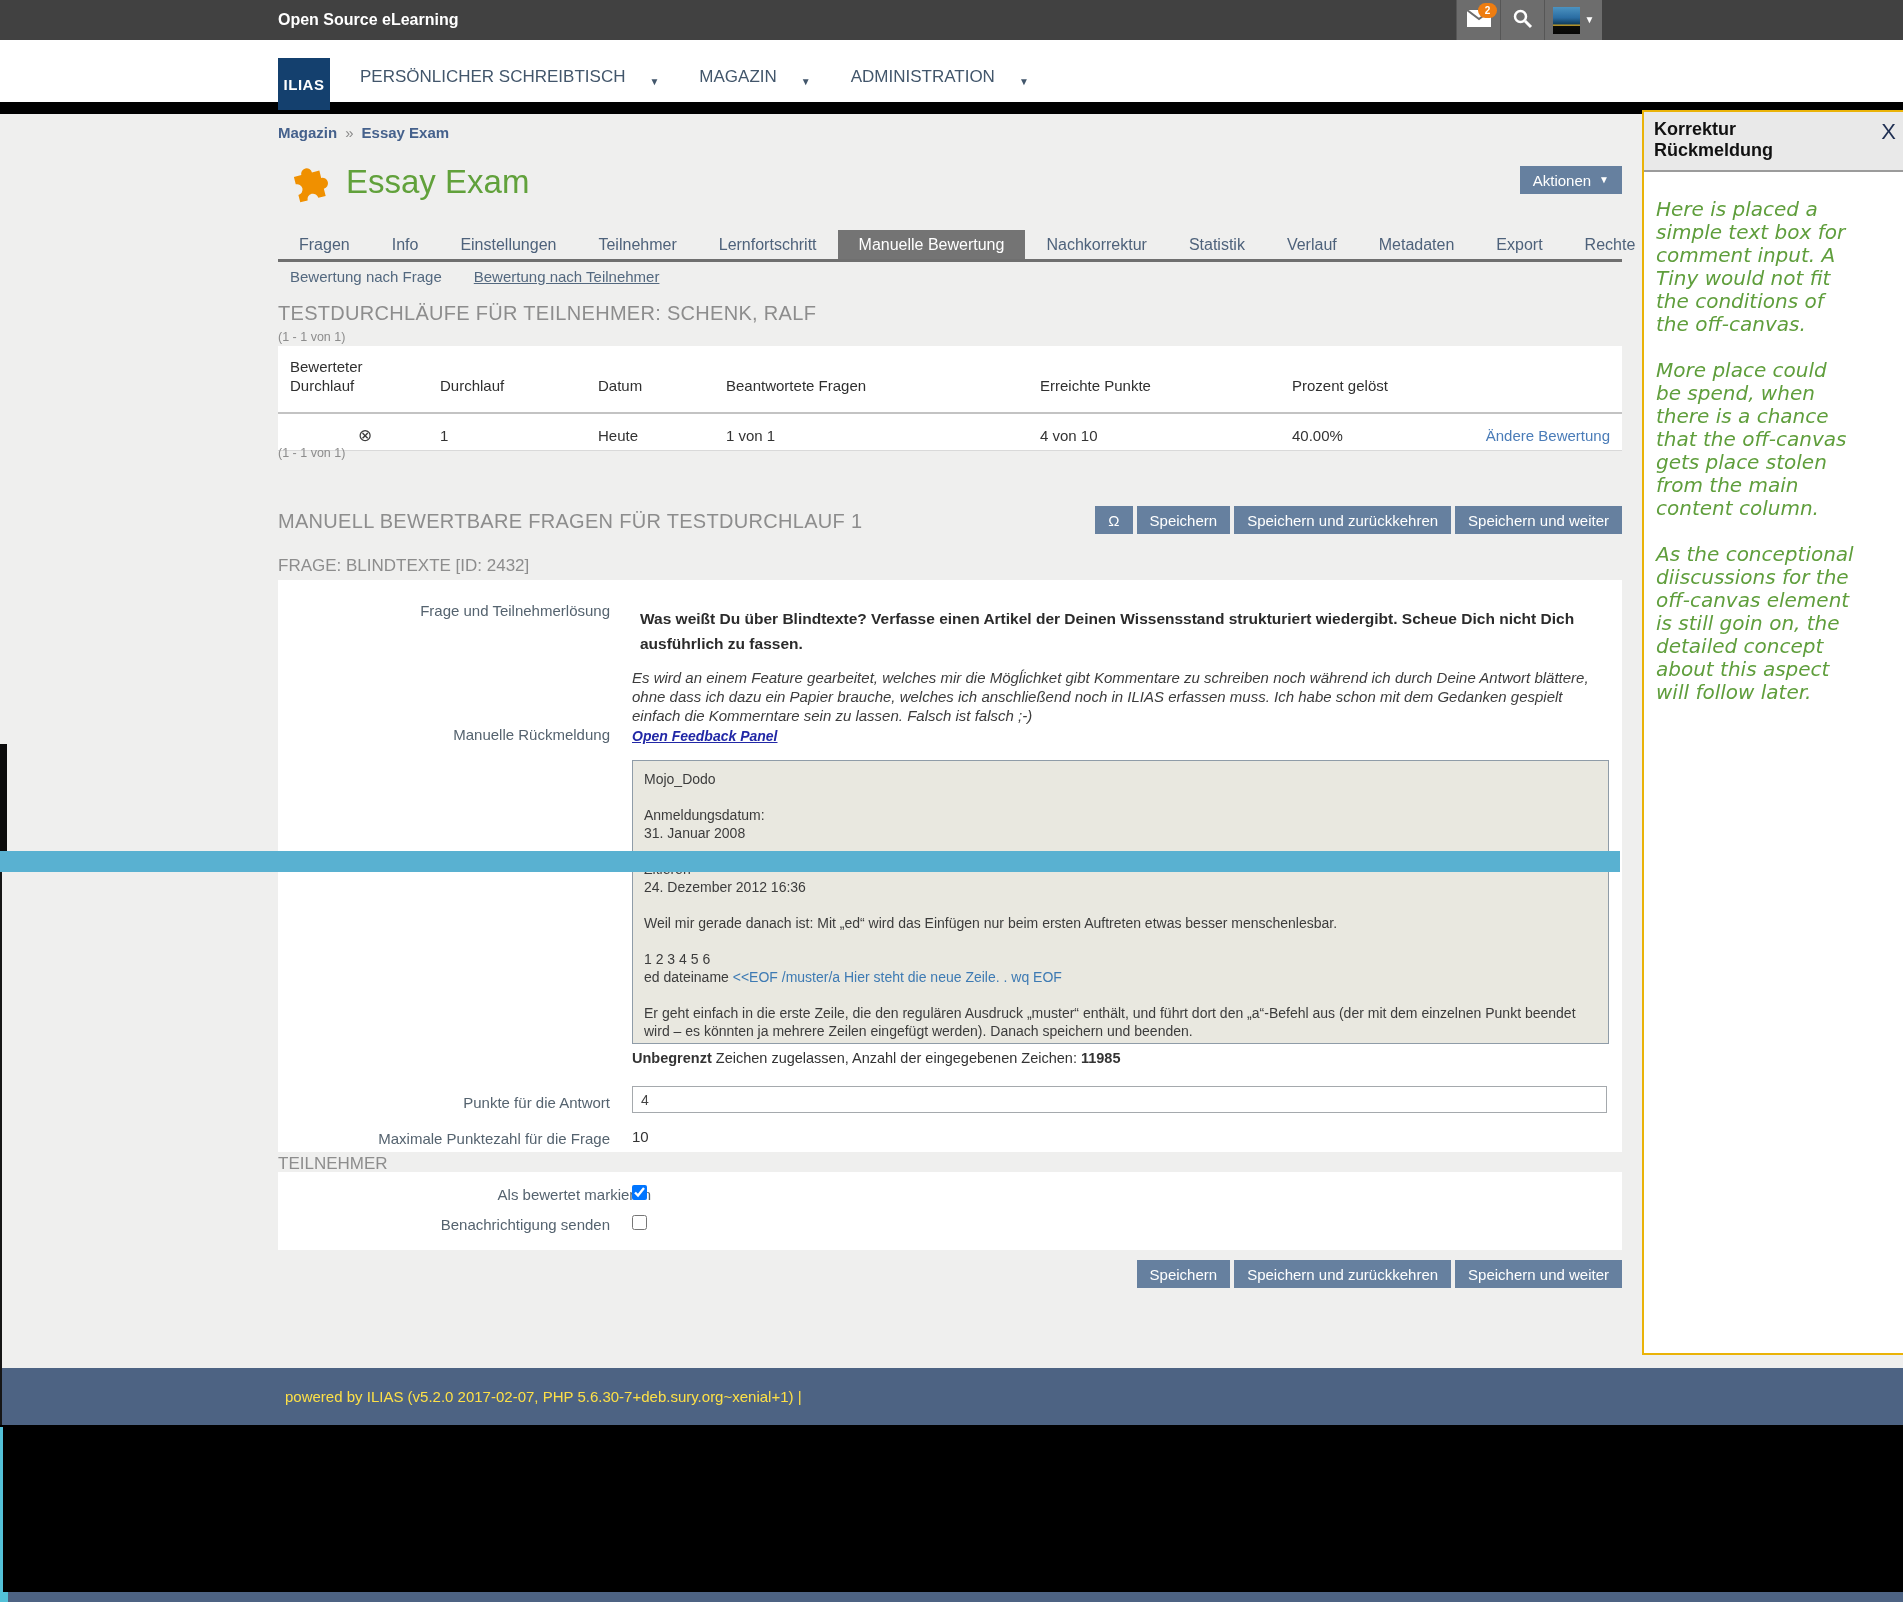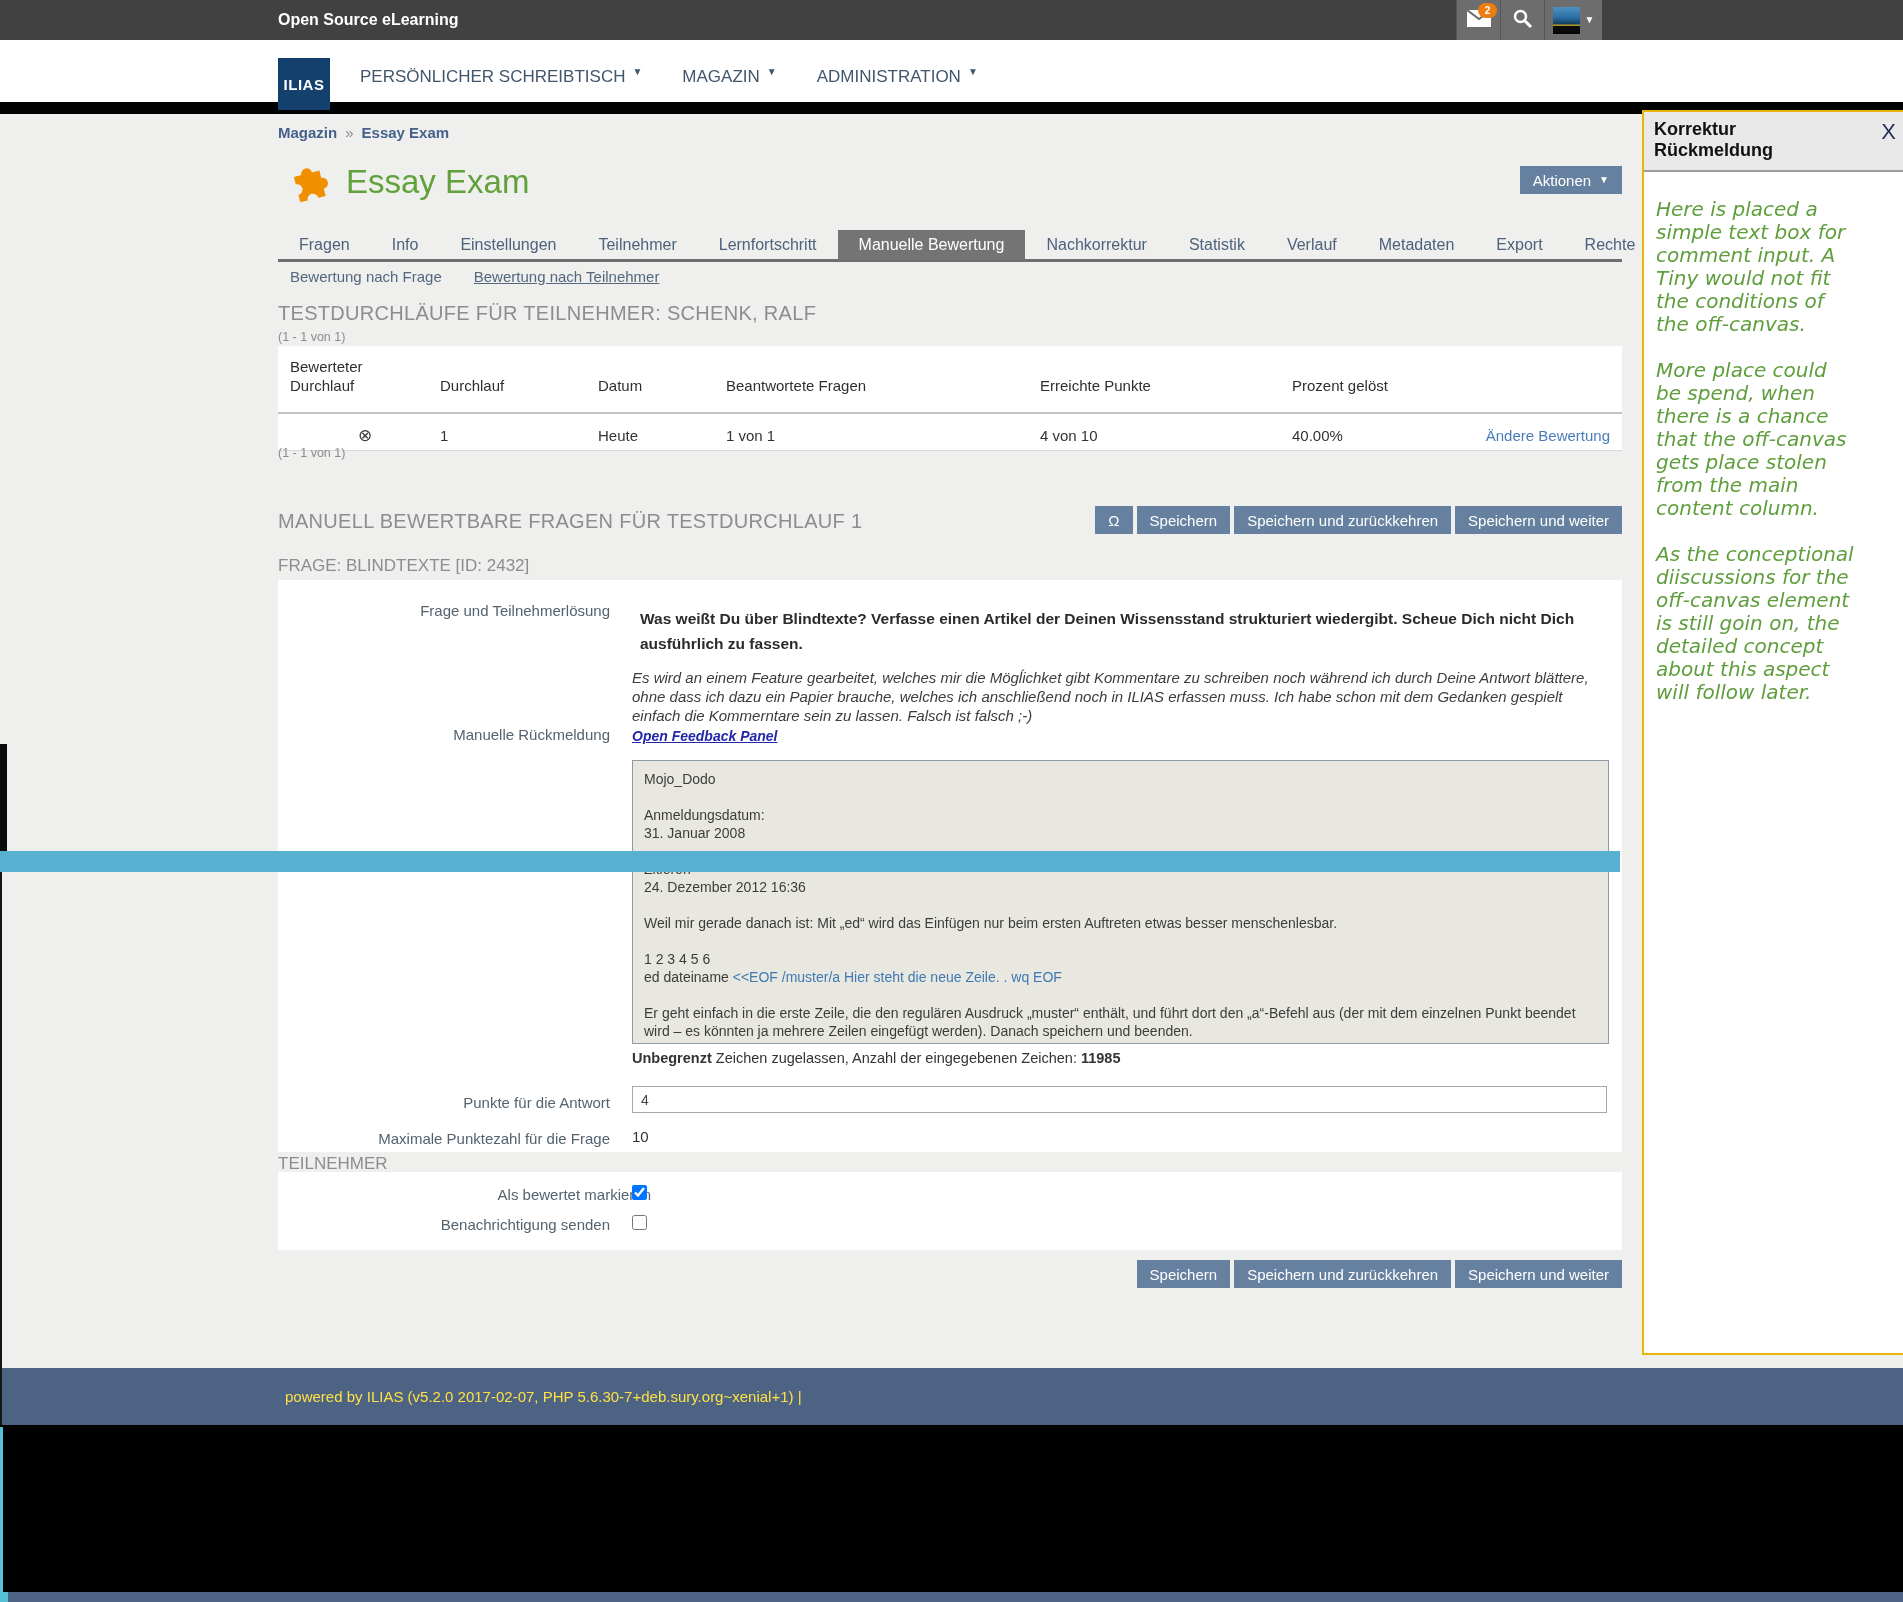--- a/index.html
+++ b/index.html
@@ -19,21 +19,21 @@
   .avatar{width:27px;height:27px;background:
       linear-gradient(180deg,#4c93c0 0%,#2a6da3 40%,#13405f 62%,#caa42c 68%,#0d0d08 72%,#050505 100%);}
   .caret{font-size:10px;line-height:1;}
   .caret.white{color:#fff;}
 
   
   .navbar{position:absolute;left:0;top:40px;width:100%;height:62px;background:#fff;z-index:4;}
   .logo{position:absolute;left:278px;top:18px;width:52px;height:52px;background:#14406e;color:#fff;
         display:flex;align-items:center;justify-content:center;font-size:15px;font-weight:bold;letter-spacing:.5px;}
   .nav-items{position:absolute;left:360px;top:0;height:74px;display:flex;gap:40px;align-items:center;}
-  .nav-item{color:#42566b;font-size:17px;display:flex;align-items:flex-start;gap:7px;cursor:pointer;}
+  .nav-item{color:#42566b;font-size:17px;display:flex;align-items:flex-end;gap:24px;cursor:pointer;}
   .nav-item .caret{color:#42566b;}
 
   
   .graybg{position:absolute;left:0;top:114px;width:100%;height:1254px;background:#efefee;z-index:1;}
 
   
   .content{position:absolute;left:278px;top:114px;width:1344px;height:1222px;z-index:2;}
   .crumbs{position:absolute;left:0;top:10px;font-size:15px;font-weight:bold;color:#45618c;}
   .crumbs a{color:#45618c;text-decoration:none;cursor:pointer;}
   .crumb-sep{color:#8a8a8a;margin:0 8px;font-weight:normal;}

